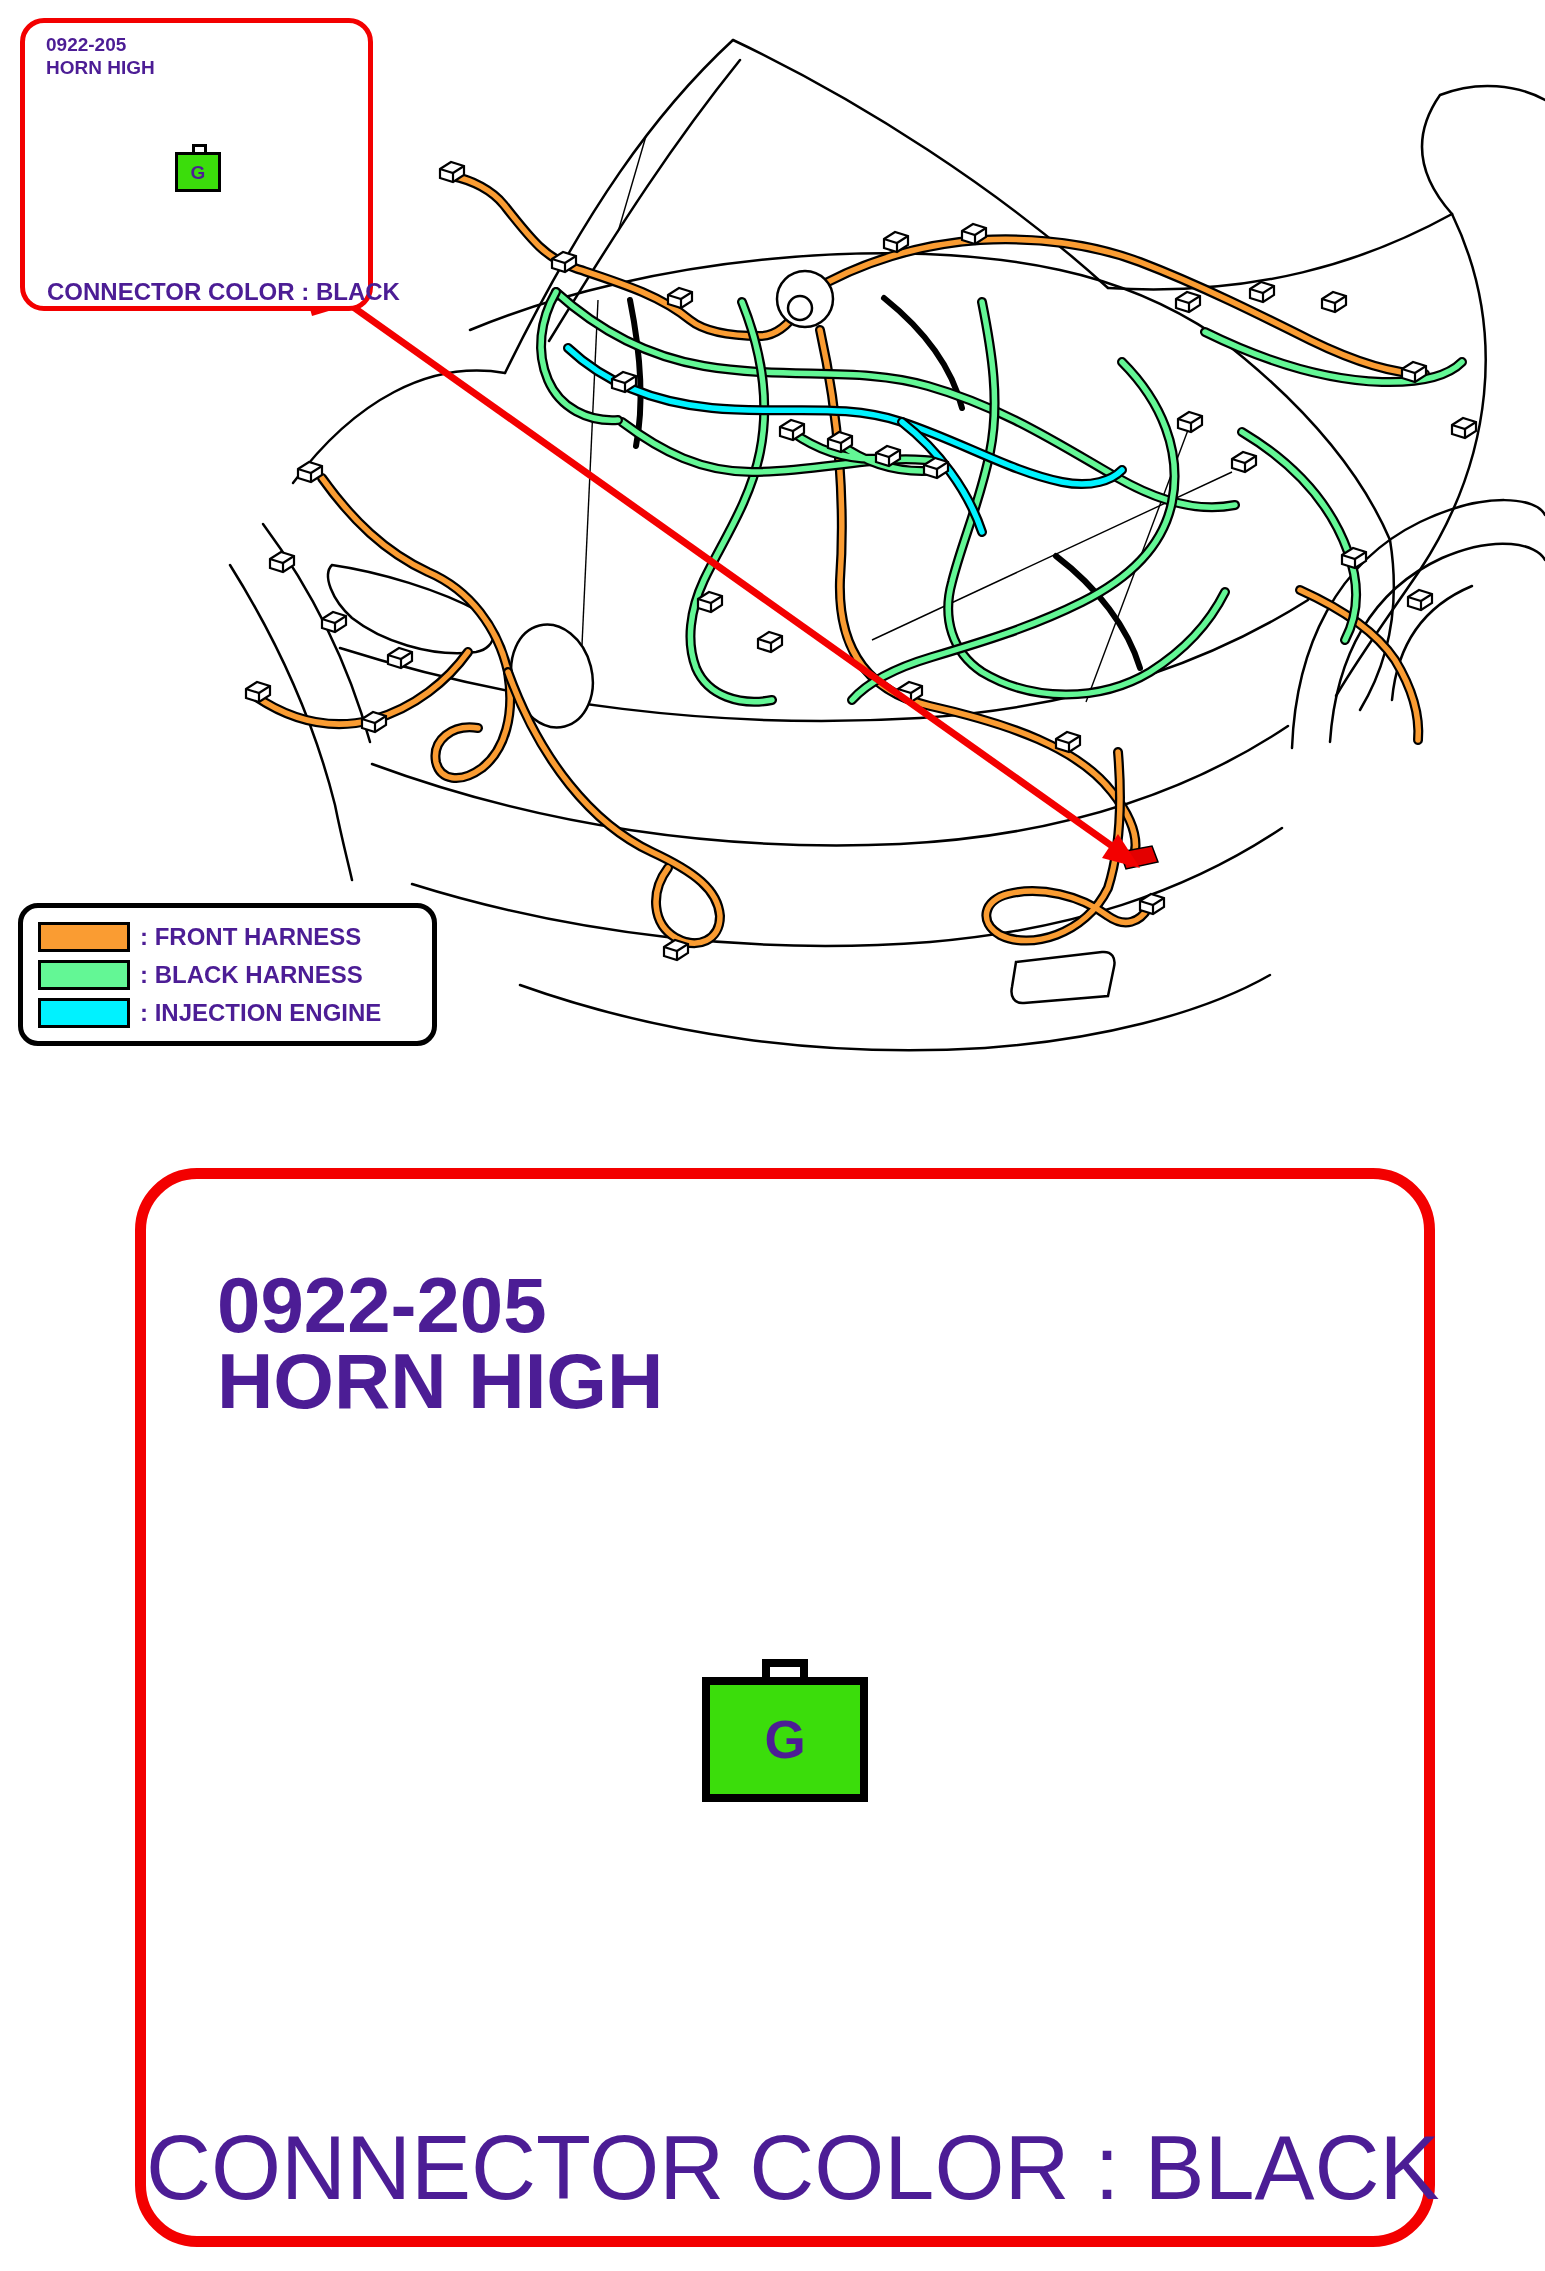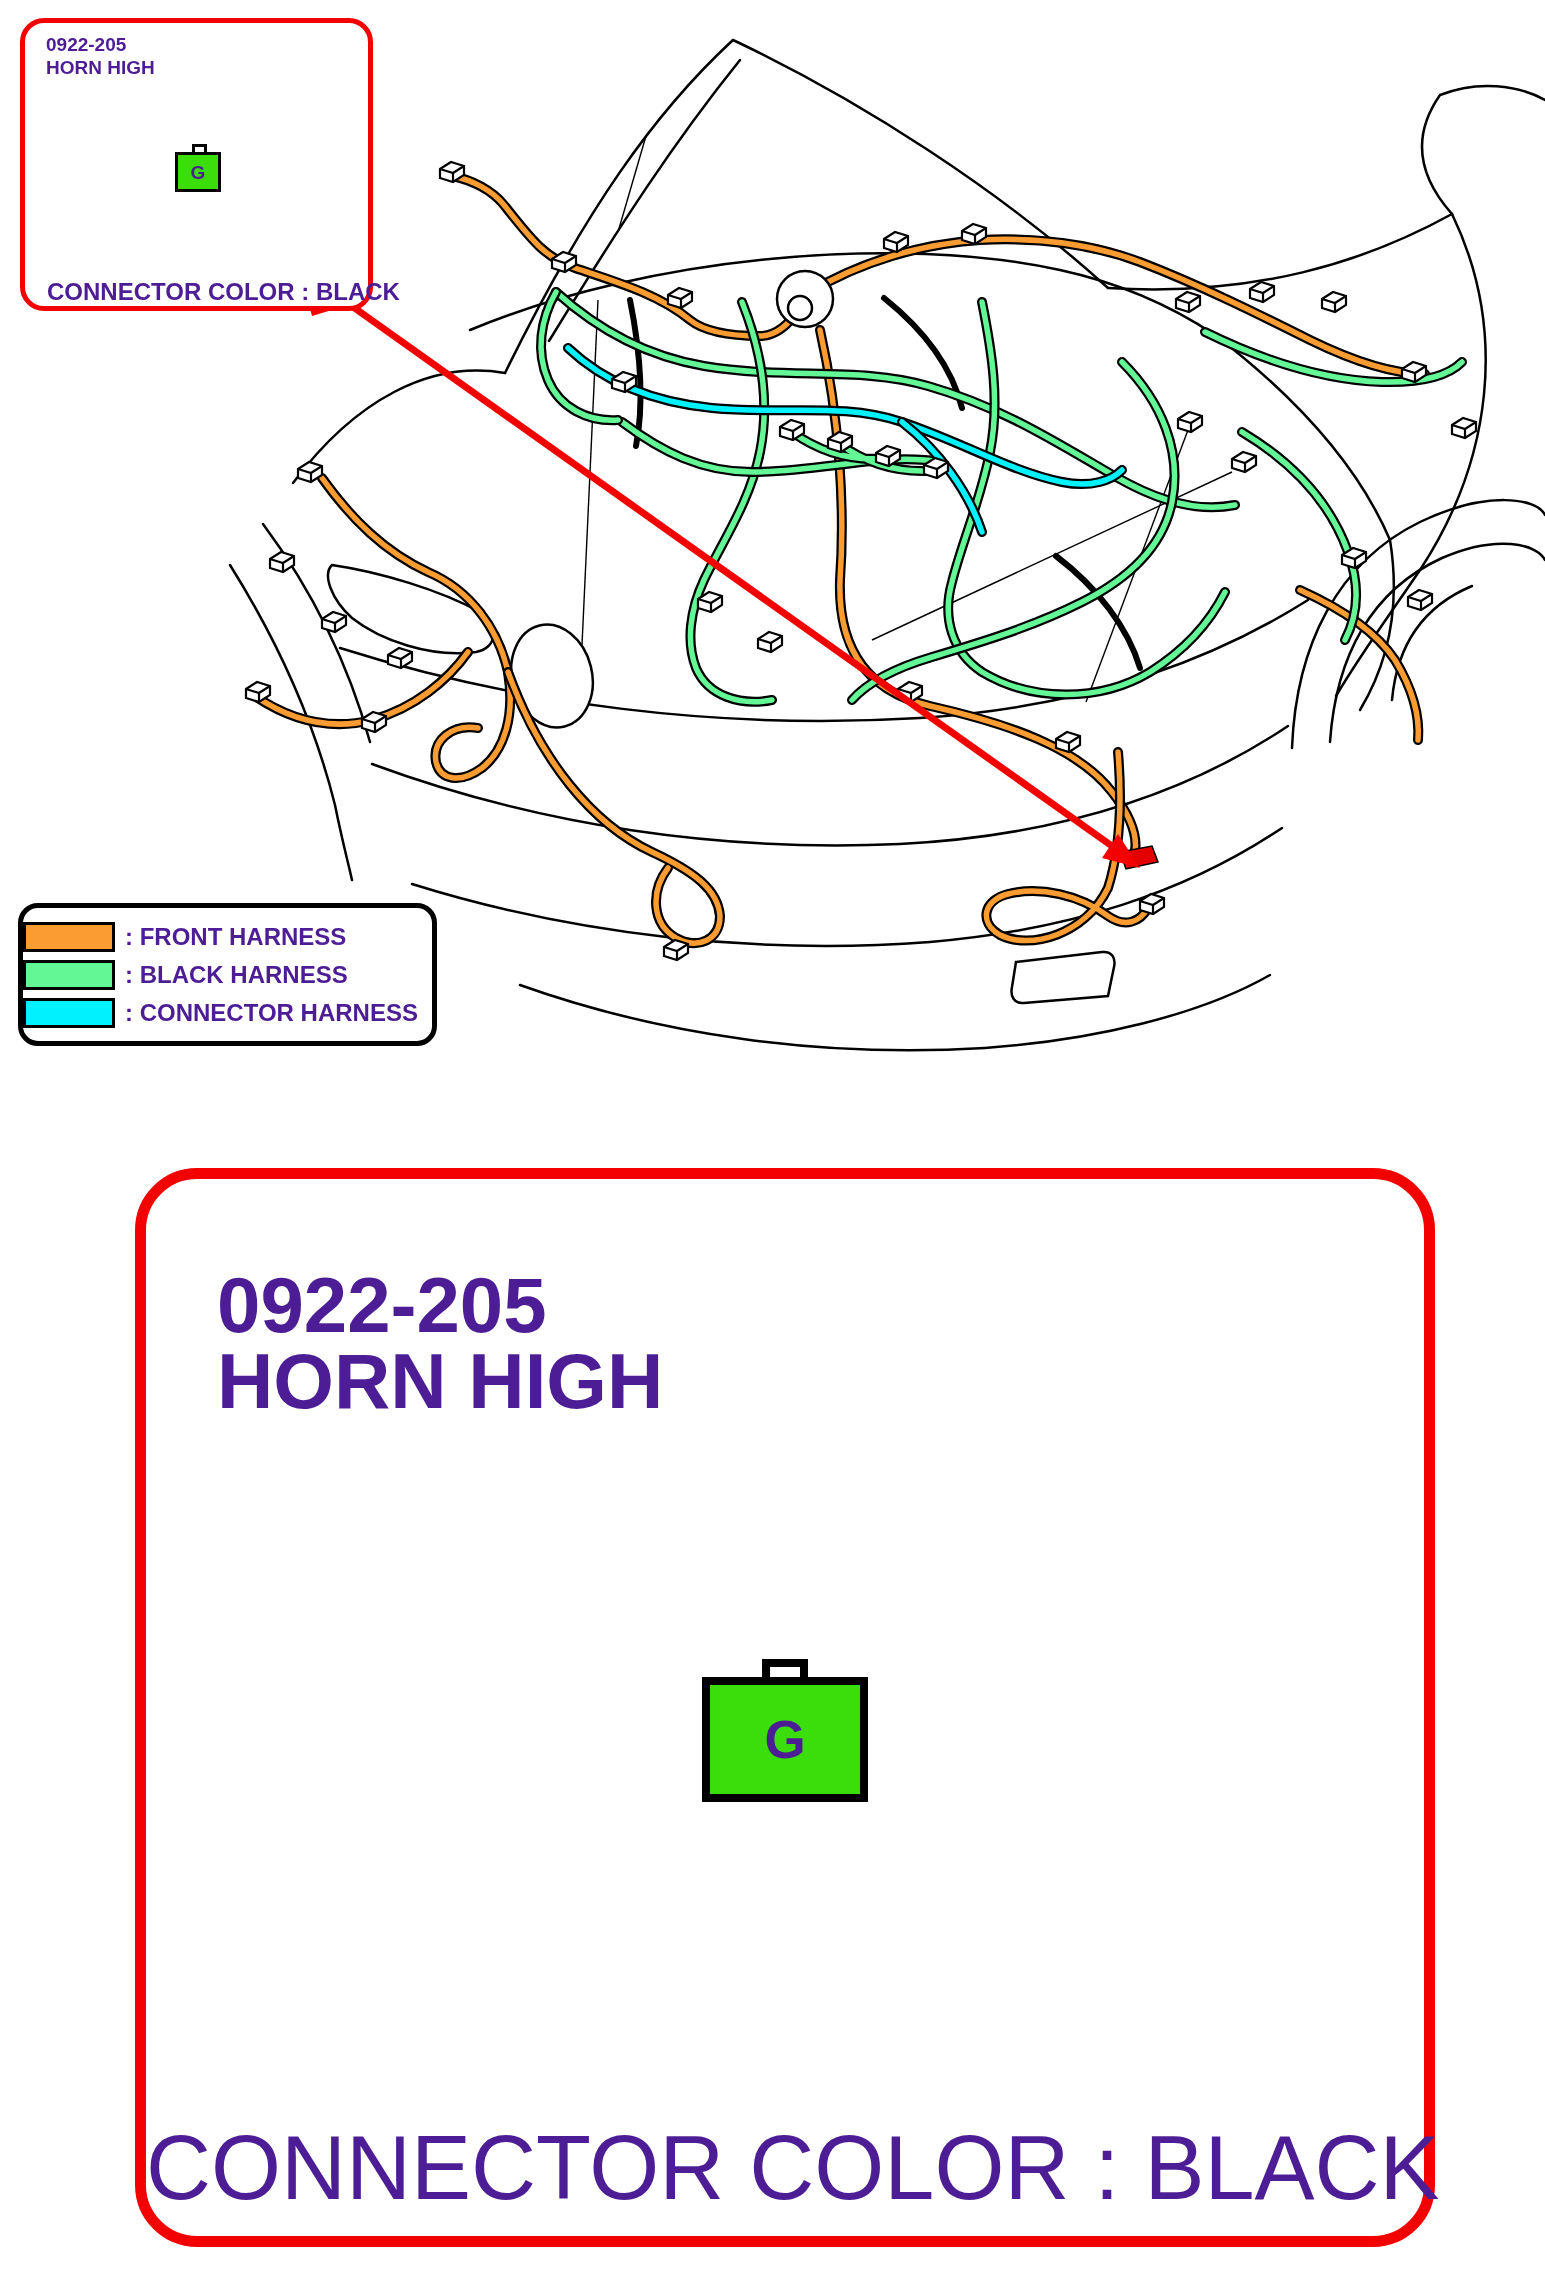--- a/index.html
+++ b/index.html
@@ -35,21 +35,21 @@
   .mini-conn::before{
     content:"";position:absolute;left:14px;top:-11px;width:9px;height:5px;
     background:#fff;border:3px solid #000;
   }
   .mini-g{font-size:19px;font-weight:bold;line-height:1;}
   .cs-note{position:absolute;left:22px;top:255px;font-size:24px;font-weight:bold;white-space:nowrap;}
   
   .legend{
     position:absolute;left:18px;top:903px;width:419px;height:143px;box-sizing:border-box;
     border:5px solid #000;border-radius:20px;background:#fff;z-index:3;
-    display:flex;flex-direction:column;justify-content:center;gap:8px;
+    display:flex;flex-direction:column;justify-content:center;gap:8px;padding-left:15px;
   }
   .legend-row{display:flex;align-items:center;height:30px;}
   .swatch{width:86px;height:24px;border:3px solid #000;margin-right:10px;flex:0 0 auto;}
   .swatch.front{background:#FA9C32;}
   .swatch.engine{background:#63F795;}
   .swatch.inj{background:#00F2FF;}
   .legend-label{font-size:24px;font-weight:bold;white-space:nowrap;}
   
   .detail{
     position:absolute;left:135px;top:1168px;width:1300px;height:1079px;box-sizing:border-box;
@@ -225,21 +225,21 @@
     <div class="legend-row">
       <span class="swatch front"></span>
       <span class="legend-label">: FRONT HARNESS</span>
     </div>
     <div class="legend-row">
       <span class="swatch engine"></span>
       <span class="legend-label">: BLACK HARNESS</span>
     </div>
     <div class="legend-row">
       <span class="swatch inj"></span>
-      <span class="legend-label">: CONNECTOR HARNESS</span>
+      <span class="legend-label">: INJECTION ENGINE</span>
     </div>
   </div>
 
   <div class="detail">
     <div class="dt-code">0922-205</div>
     <div class="dt-name">HORN HIGH</div>
     <div class="big-conn">
       <span class="big-g">G</span>
     </div>
     <div class="dt-note">CONNECTOR COLOR : BLACK</div>

